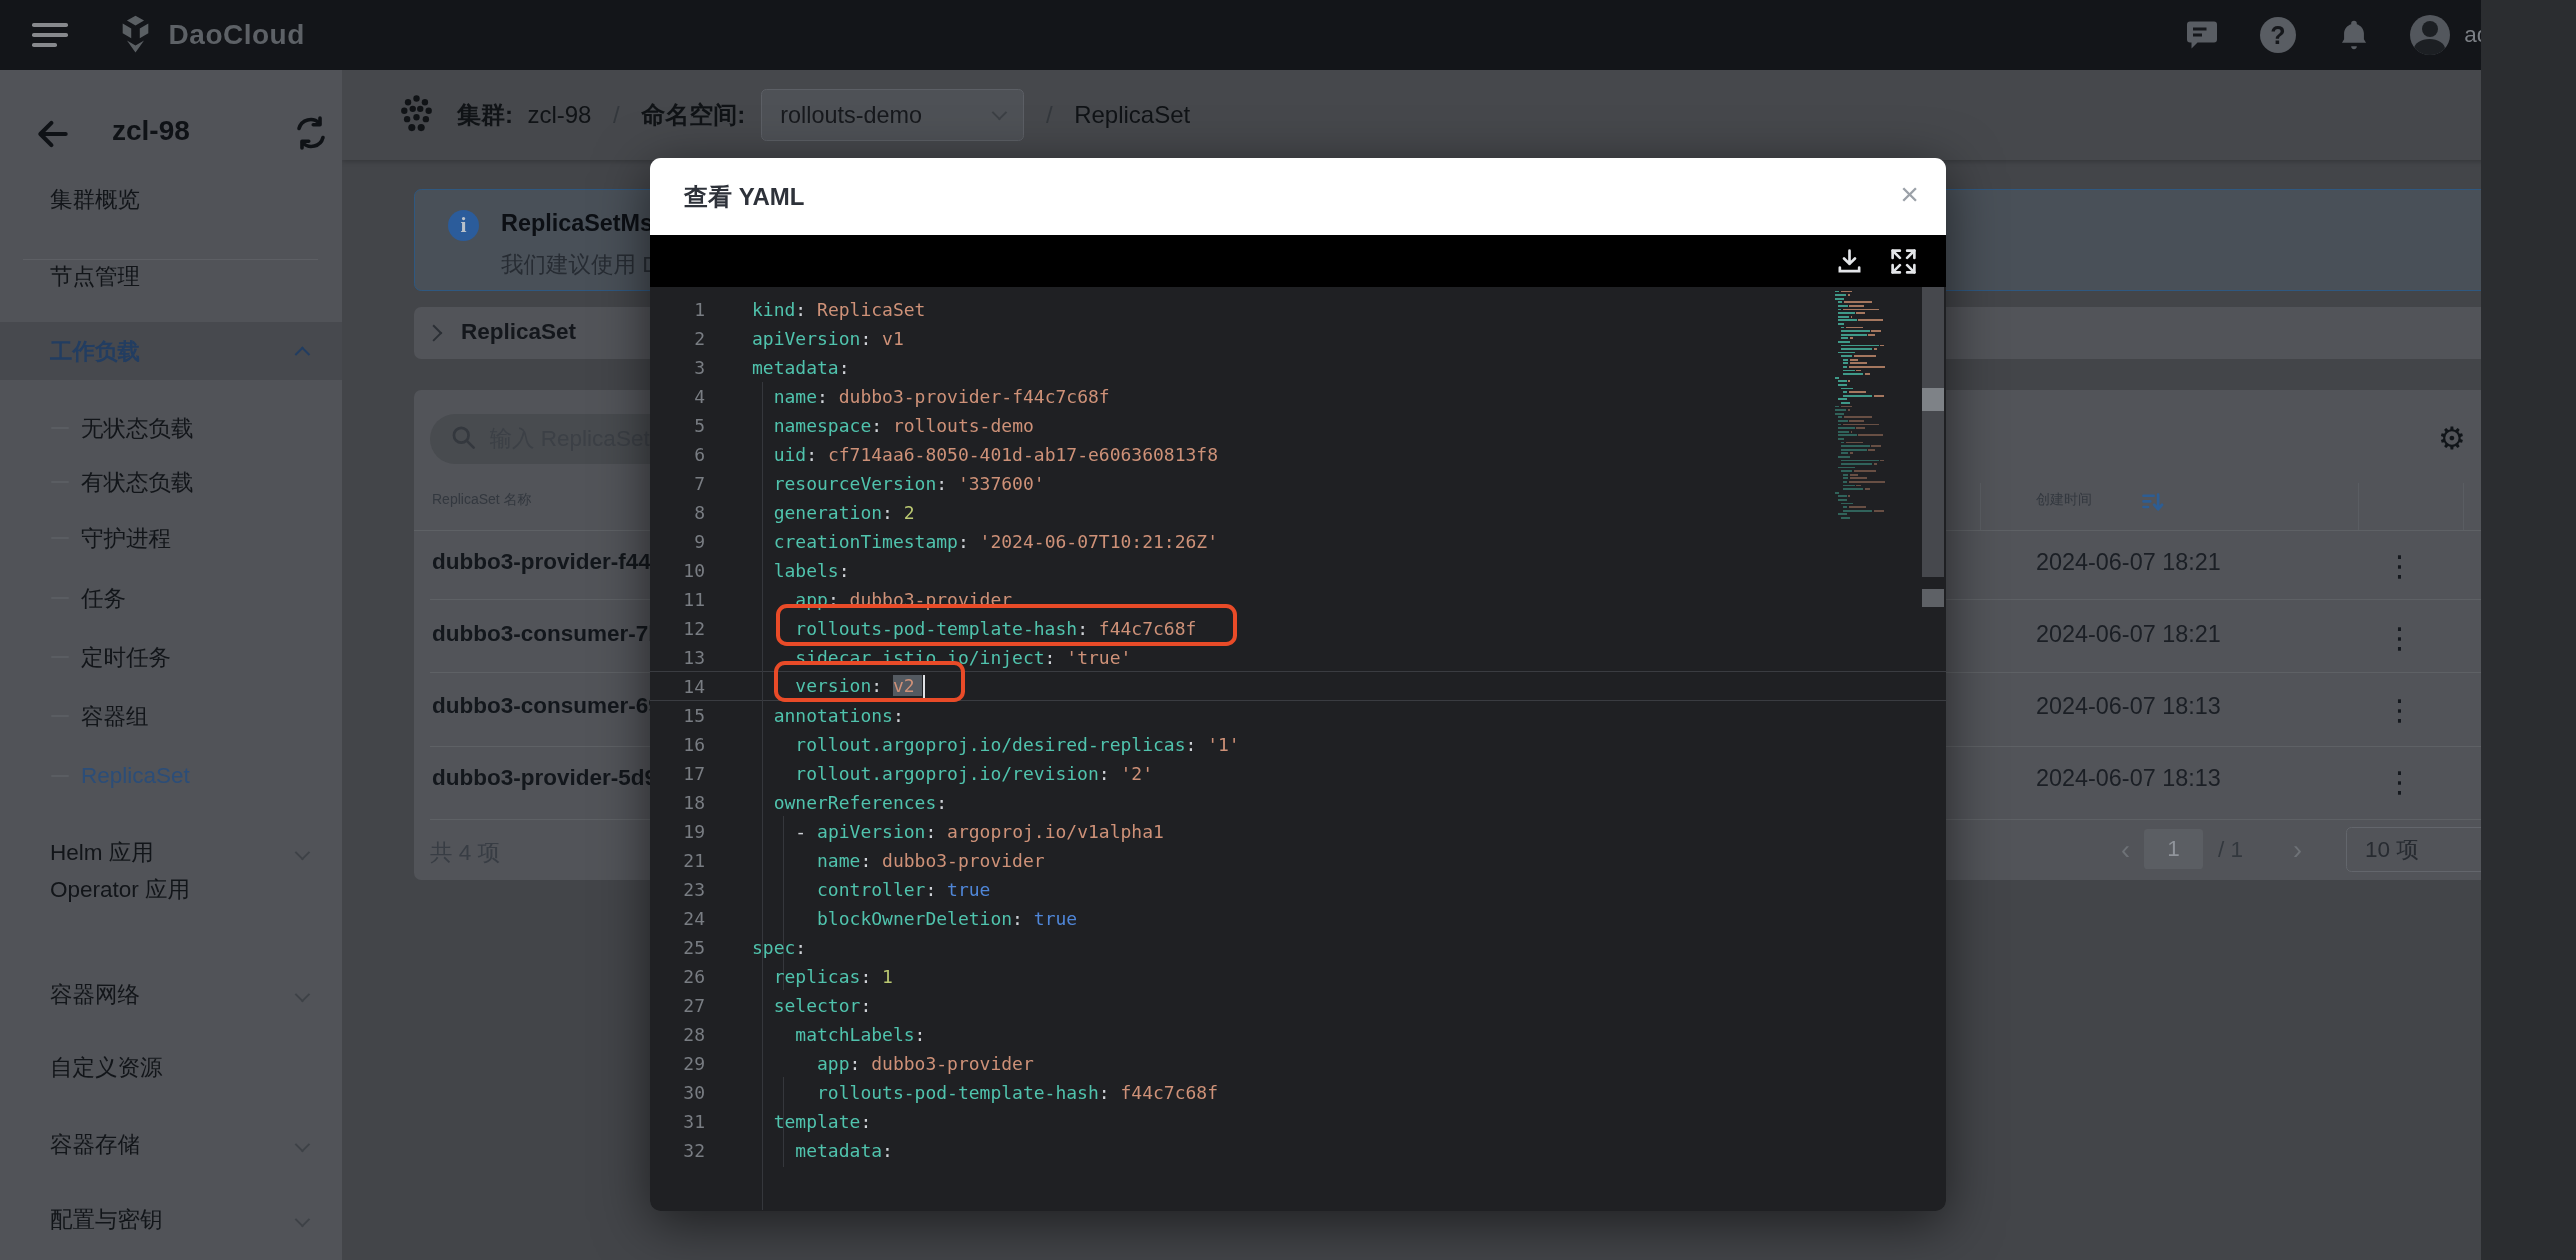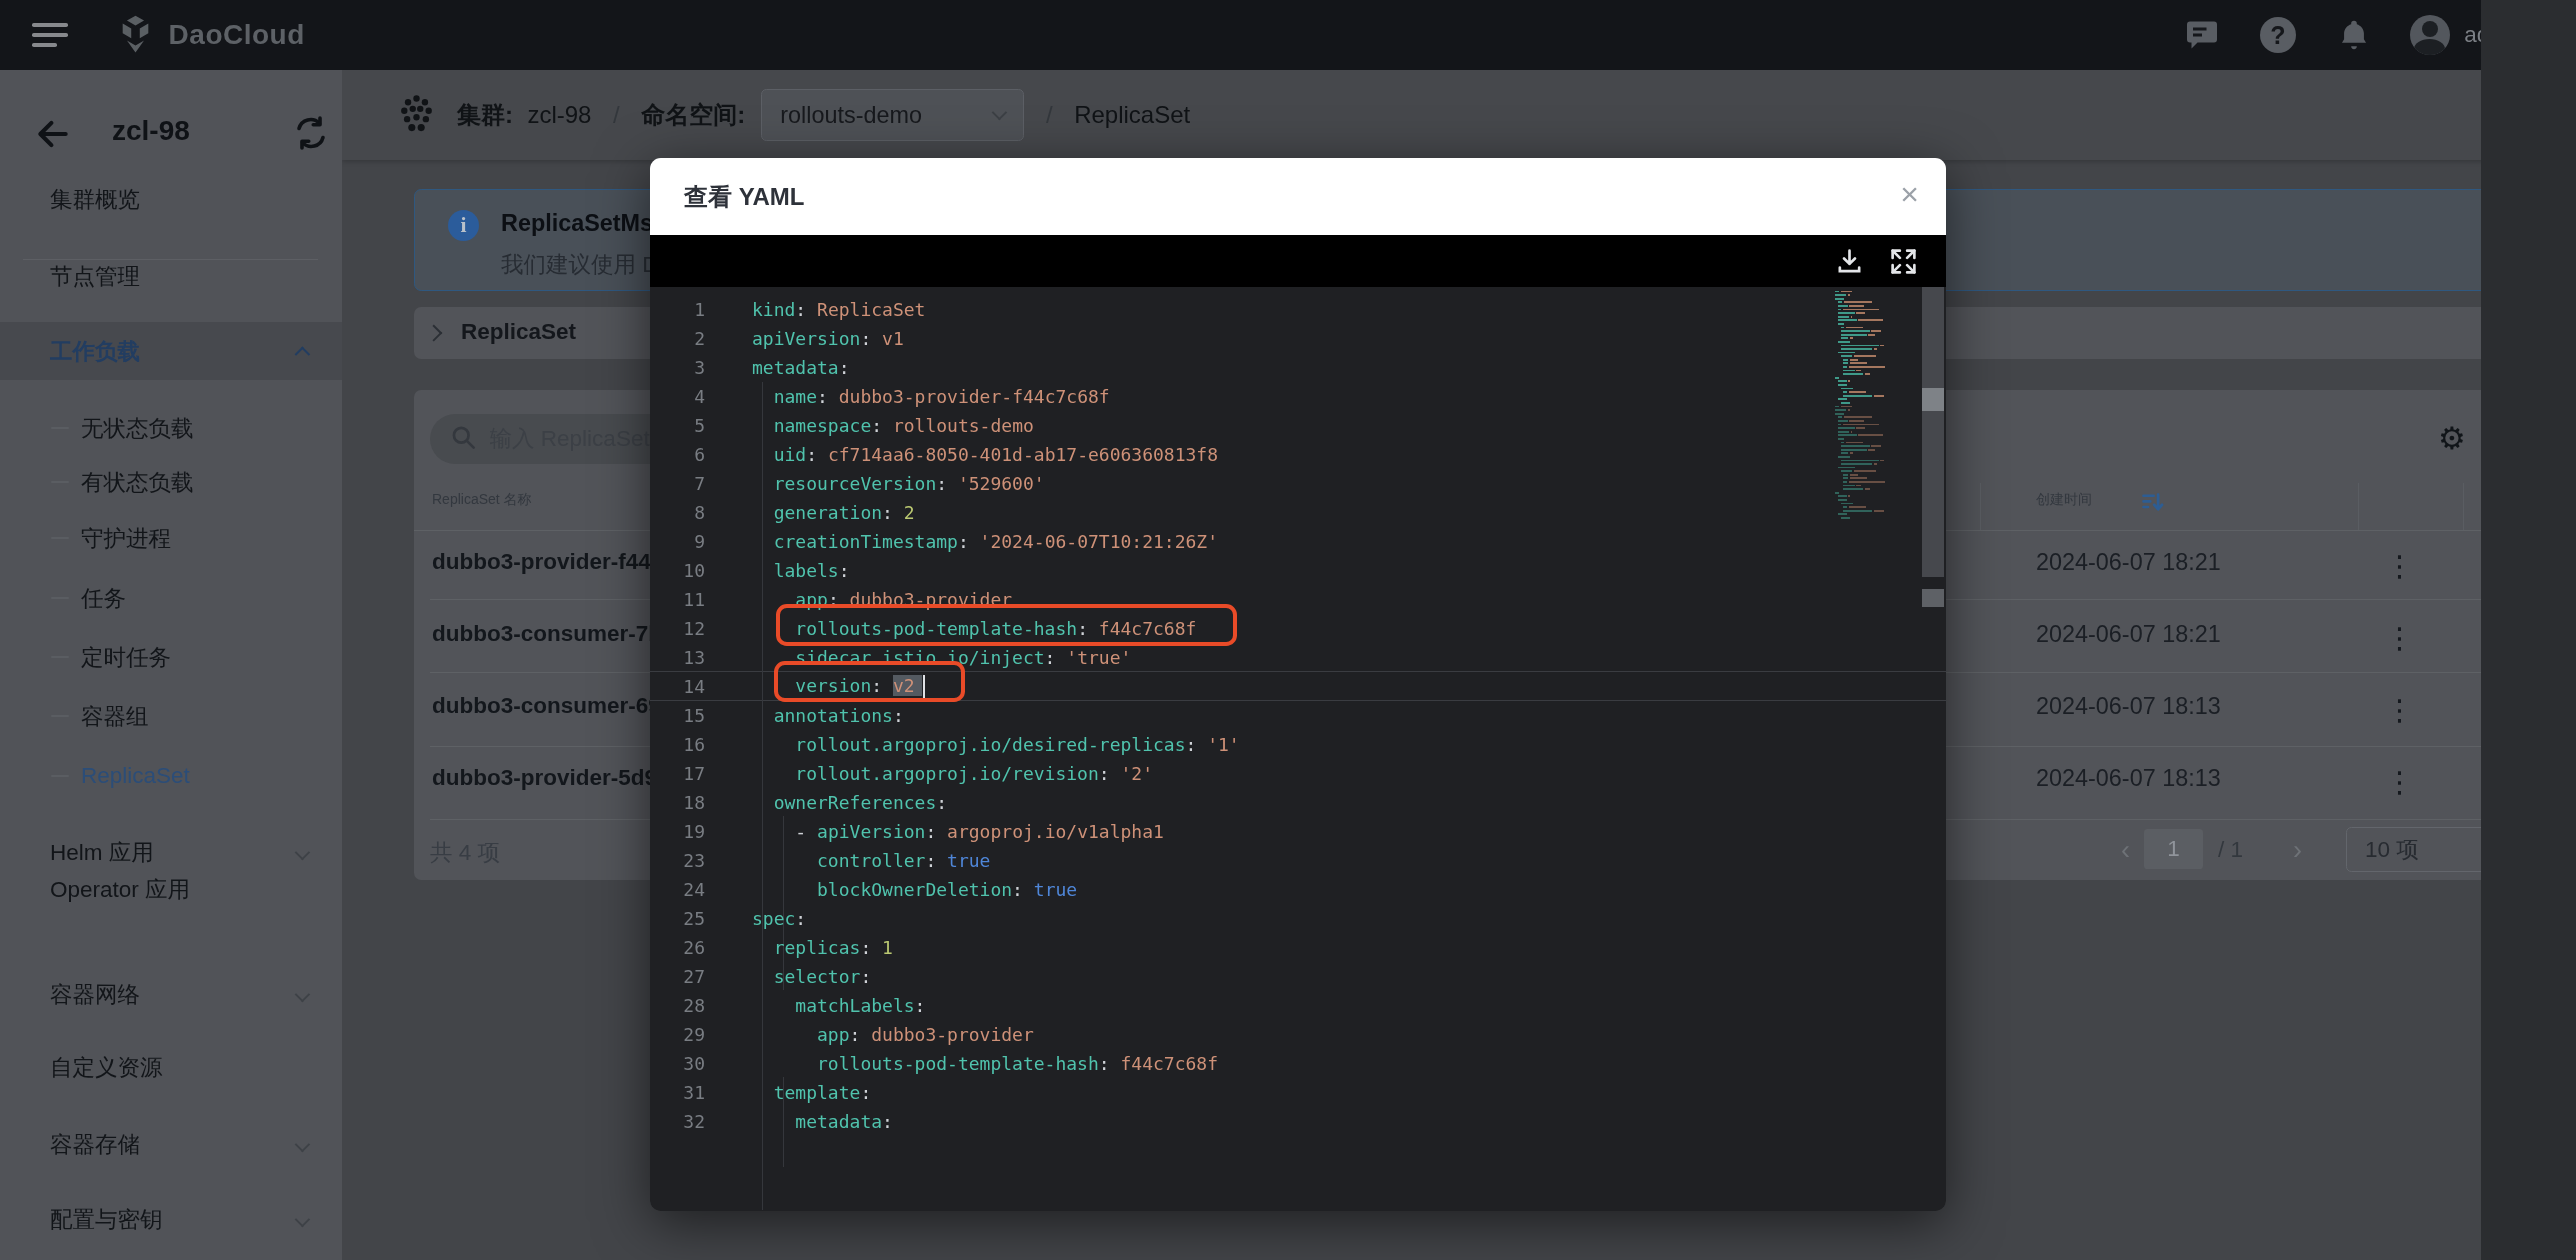--- a/index.html
+++ b/index.html
@@ -397,21 +397,21 @@
           <div class="cl">
             <span class="ln">5</span>
             <span class="code">  <span class="tk-k">namespace</span><span class="tk-p">:</span> <span class="tk-s">rollouts-demo</span></span>
           </div>
           <div class="cl">
             <span class="ln">6</span>
             <span class="code">  <span class="tk-k">uid</span><span class="tk-p">:</span> <span class="tk-s">cf714aa6-8050-401d-ab17-e606360813f8</span></span>
           </div>
           <div class="cl">
             <span class="ln">7</span>
-            <span class="code">  <span class="tk-k">resourceVersion</span><span class="tk-p">:</span> <span class="tk-s">'529600'</span></span>
+            <span class="code">  <span class="tk-k">resourceVersion</span><span class="tk-p">:</span> <span class="tk-s">'337600'</span></span>
           </div>
           <div class="cl">
             <span class="ln">8</span>
             <span class="code">  <span class="tk-k">generation</span><span class="tk-p">:</span> <span class="tk-n">2</span></span>
           </div>
           <div class="cl">
             <span class="ln">9</span>
             <span class="code">  <span class="tk-k">creationTimestamp</span><span class="tk-p">:</span> <span class="tk-s">'2024-06-07T10:21:26Z'</span></span>
           </div>
           <div class="cl">
@@ -446,20 +446,24 @@
             <span class="ln">17</span>
             <span class="code">    <span class="tk-k">rollout.argoproj.io/revision</span><span class="tk-p">:</span> <span class="tk-s">'2'</span></span>
           </div>
           <div class="cl">
             <span class="ln">18</span>
             <span class="code">  <span class="tk-k">ownerReferences</span><span class="tk-p">:</span></span>
           </div>
           <div class="cl">
             <span class="ln">19</span>
             <span class="code">    <span class="tk-d">- </span><span class="tk-k">apiVersion</span><span class="tk-p">:</span> <span class="tk-s">argoproj.io/v1alpha1</span></span>
+          </div>
+          <div class="cl">
+            <span class="ln">21</span>
+            <span class="code">      <span class="tk-k">name</span><span class="tk-p">:</span> <span class="tk-s">dubbo3-provider</span></span>
           </div>
           <div class="cl">
             <span class="ln">23</span>
             <span class="code">      <span class="tk-k">controller</span><span class="tk-p">:</span> <span class="tk-b">true</span></span>
           </div>
           <div class="cl">
             <span class="ln">24</span>
             <span class="code">      <span class="tk-k">blockOwnerDeletion</span><span class="tk-p">:</span> <span class="tk-b">true</span></span>
           </div>
           <div class="cl">

